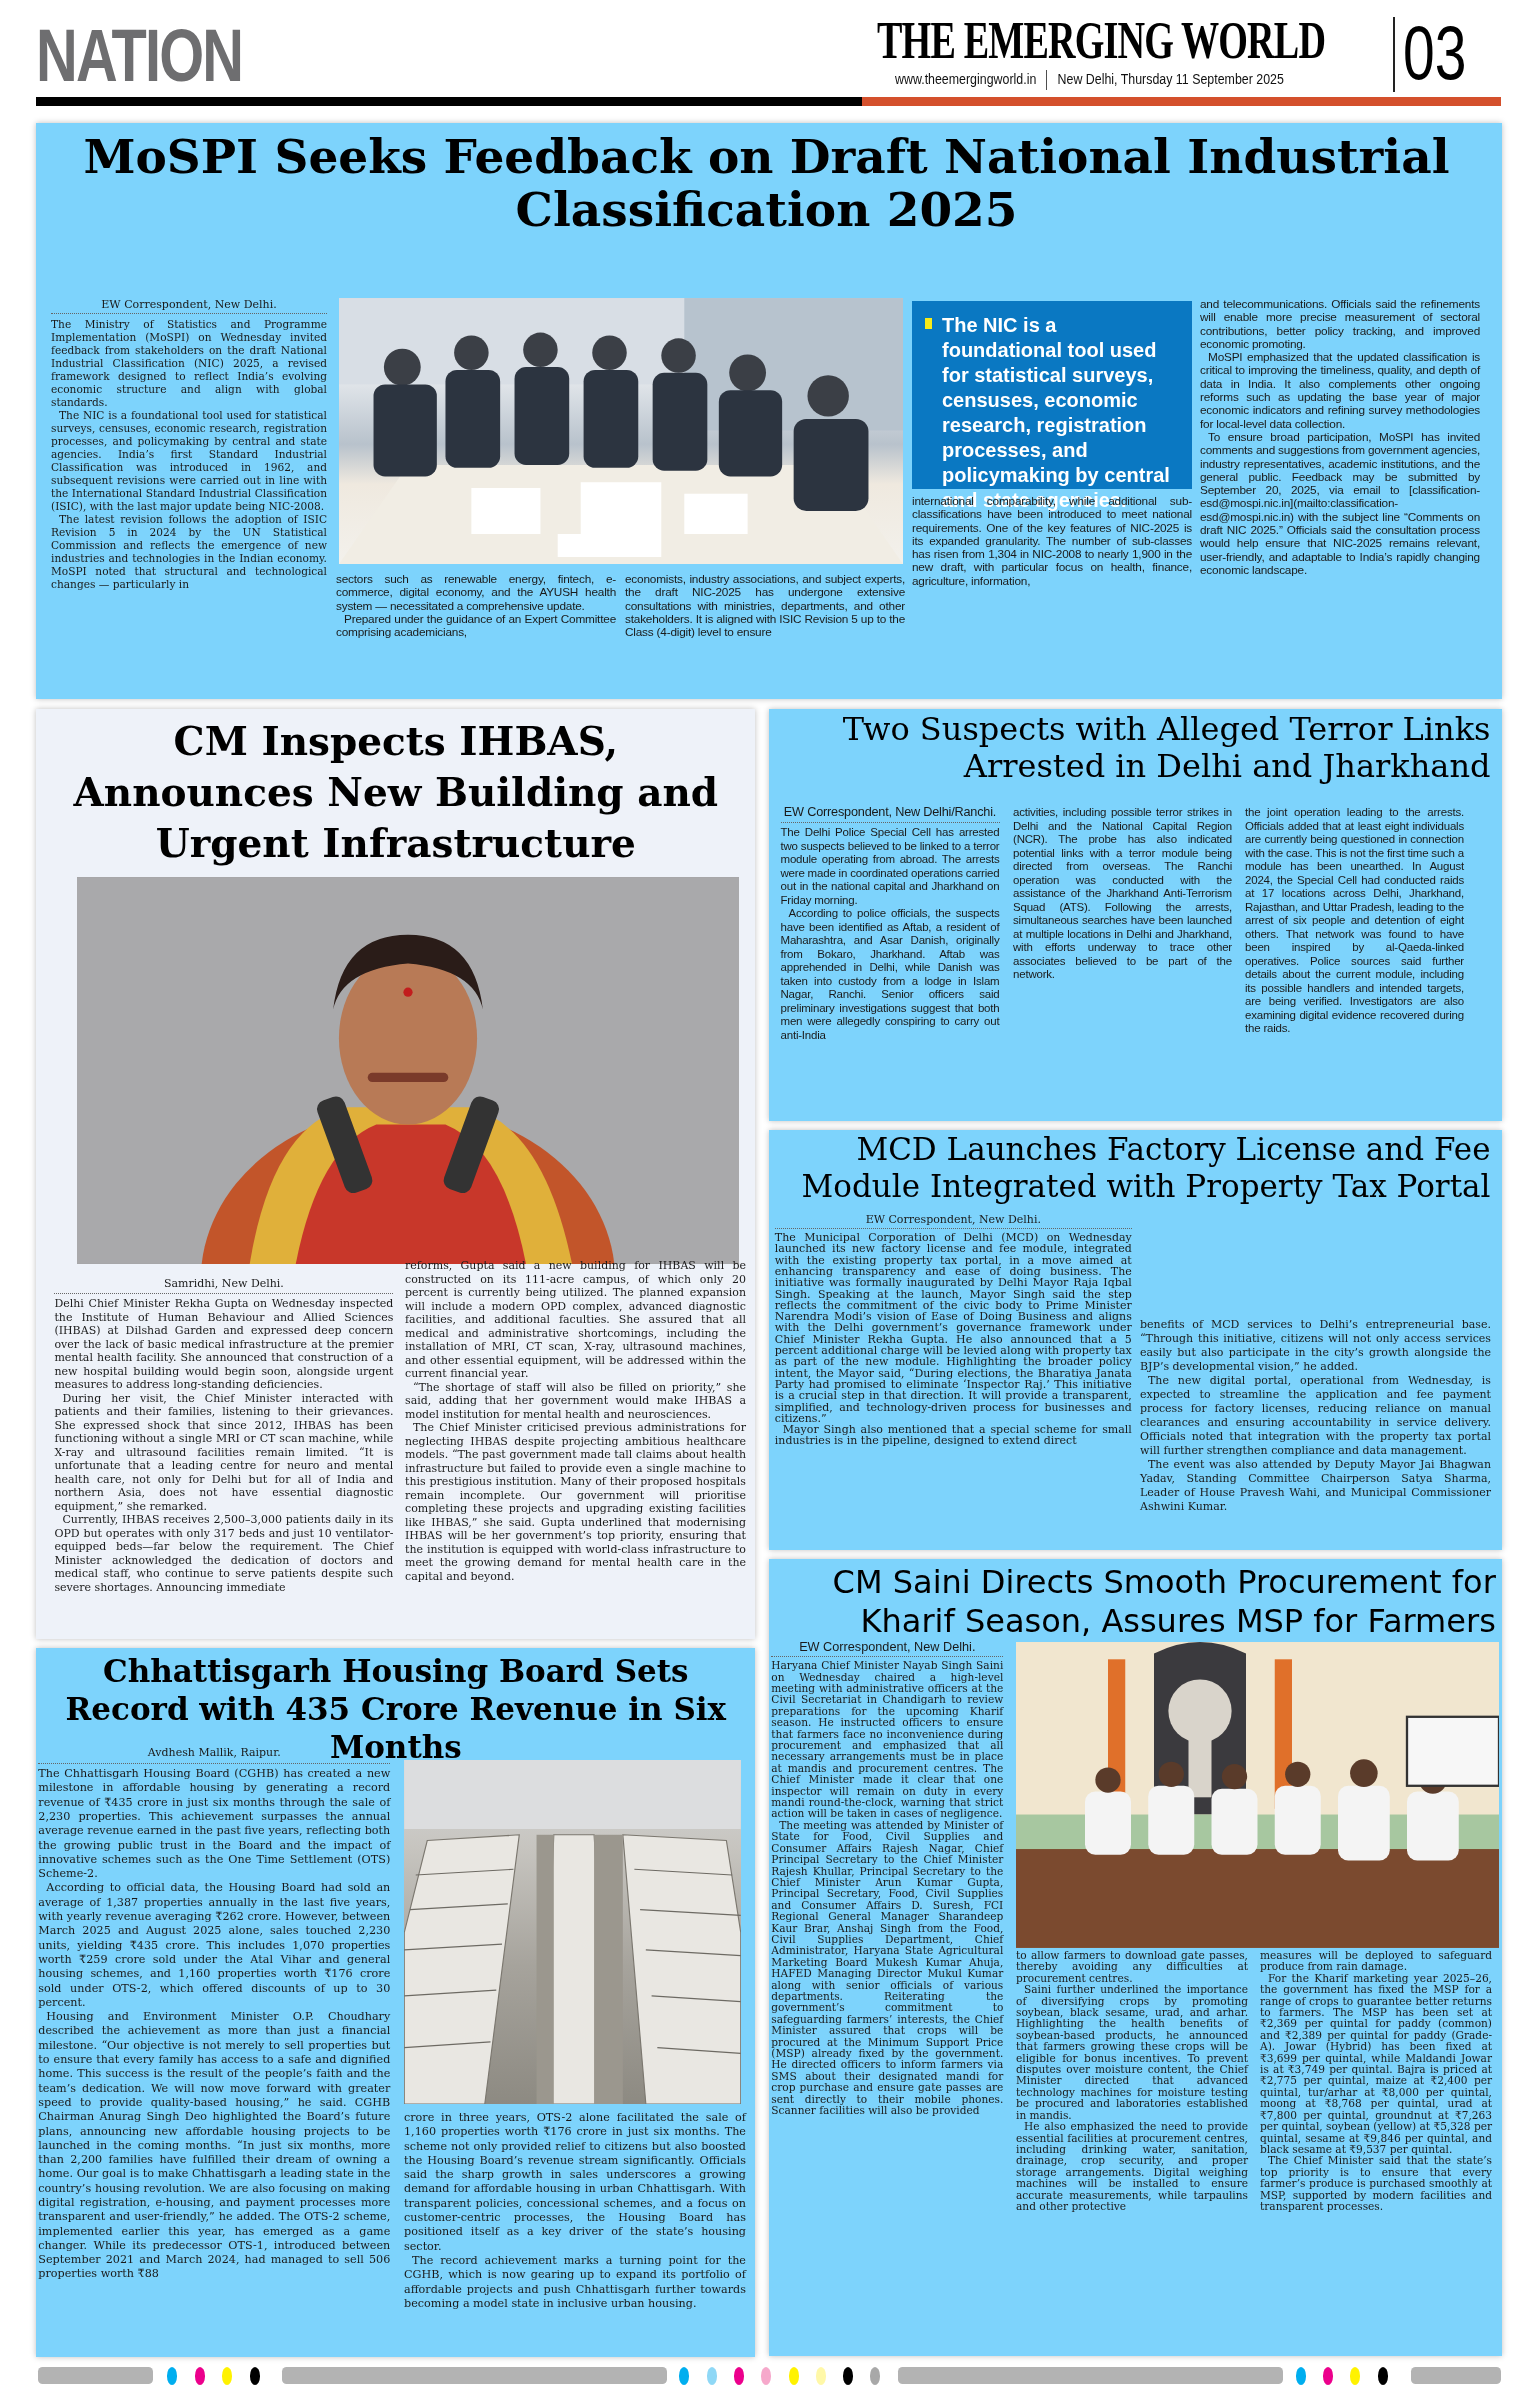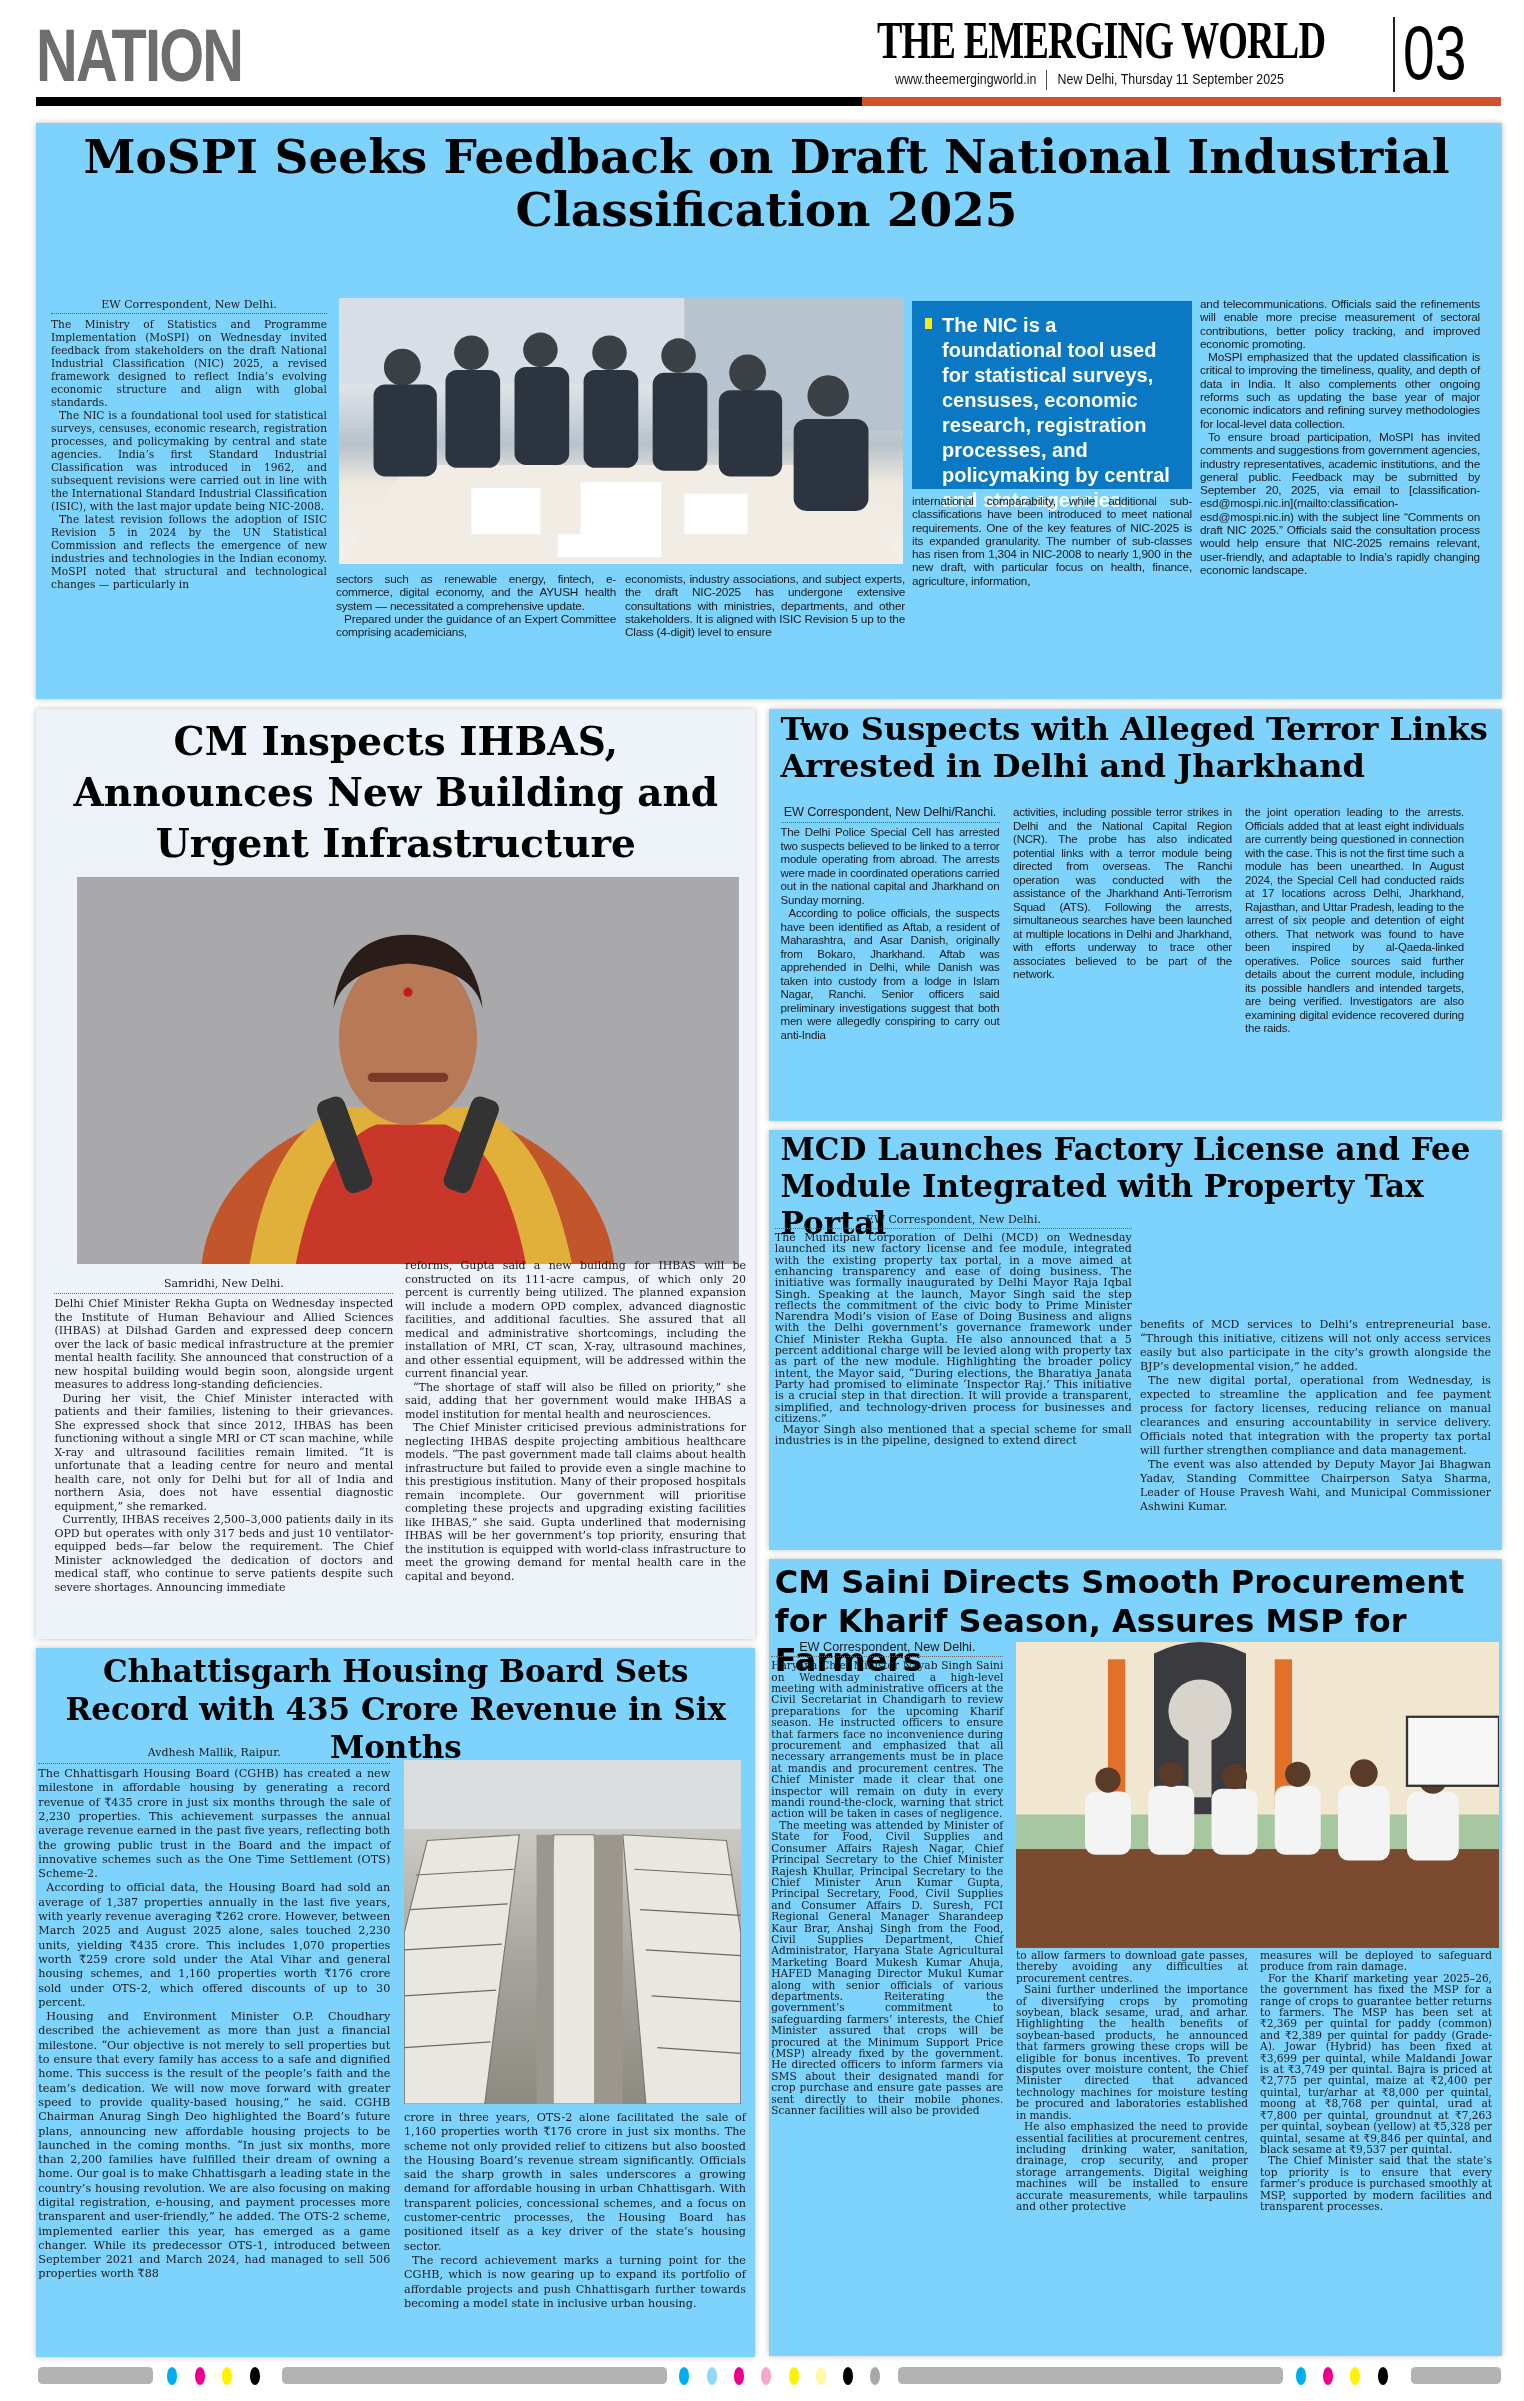--- a/index.html
+++ b/index.html
@@ -9,21 +9,21 @@
 .paper-name{left:877px;top:10.4px;font-family:"Liberation Serif",serif;font-weight:bold;font-size:53px;color:#000;letter-spacing:-1.2px;transform:scaleX(.72);transform-origin:left top;white-space:nowrap}
 .paper-meta{left:895px;top:70px;font-family:"Liberation Sans",sans-serif;font-size:15.5px;color:#111;transform:scaleX(.8);transform-origin:left top;white-space:nowrap}
 .paper-meta .sep{display:inline-block;width:1.2px;height:19.6px;background:#222;margin:0 12.7px;vertical-align:middle}
 .page-div{left:1393px;top:17.3px;width:1.7px;height:75px;background:#222}
 .page-no{left:1403px;top:9.2px;font-family:"Liberation Sans",sans-serif;font-size:76px;color:#000;transform:scaleX(.75);transform-origin:left top}
 .rule-black{left:36px;top:97px;width:827px;height:9.2px;background:#000}
 .rule-red{left:862px;top:97px;width:639px;height:9.2px;background:#d4502c}
 .card{background:#7dd3fc;box-shadow:0 0 5.8px rgba(0,0,0,.25)}
 .card-tint{background:#eef2f9;box-shadow:0 0 5.8px rgba(0,0,0,.25)}
 h1,h2{font-family:"DejaVu Serif",serif;font-weight:bold;text-align:center;color:#000;line-height:1.12}
-h3{font-family:"DejaVu Sans",sans-serif;font-weight:bold;text-align:left;color:#000;line-height:1.15}
+h3{font-family:"DejaVu Sans",sans-serif;font-weight:normal;text-align:right;color:#000;line-height:1.15}
 .byline{font-weight:normal;font-size:11px;text-align:center;padding-bottom:2.3px;border-bottom:1.2px dotted #666;margin-bottom:3.5px;font-family:"DejaVu Serif",serif}
 .byline.cond{font-family:"Liberation Sans",sans-serif;font-size:12.7px;transform:none}
 .col{position:absolute;font-size:10.6px;line-height:13px;text-align:justify;hyphens:auto}
 .col.cond{font-family:"Liberation Sans",sans-serif;font-size:11.8px;line-height:13.3px;letter-spacing:-0.2px}
 .col p{text-indent:0}
 .col p+p{text-indent:8px}
 .pull{position:absolute;background:#0a78c2;color:#fff;font-family:"Liberation Sans",sans-serif;font-weight:bold;padding:11.5px 10.4px 10.4px 30px}
 .pull .bullet{position:absolute;left:12.7px;top:17.3px;width:7px;height:10.4px;background:#f7ea1a}
 .photo{position:absolute;overflow:hidden}
 .reg-bar{position:absolute;top:2367px;height:17.3px;border-radius:4.6px;background:#b3b3b3}
@@ -136,21 +136,21 @@
     <p>reforms, Gupta said a new building for IHBAS will be constructed on its 111-acre campus, of which only 20 percent is currently being utilized. The planned expansion will include a modern OPD complex, advanced diagnostic facilities, and additional faculties. She assured that all medical and administrative shortcomings, including the installation of MRI, CT scan, X-ray, ultrasound machines, and other essential equipment, will be addressed within the current financial year.</p>
     <p>“The shortage of staff will also be filled on priority,” she said, adding that her government would make IHBAS a model institution for mental health and neurosciences.</p>
     <p>The Chief Minister criticised previous administrations for neglecting IHBAS despite projecting ambitious healthcare models. “The past government made tall claims about health infrastructure but failed to provide even a single machine to this prestigious institution. Many of their proposed hospitals remain incomplete. Our government will prioritise completing these projects and upgrading existing facilities like IHBAS,” she said. Gupta underlined that modernising IHBAS will be her government’s top priority, ensuring that the institution is equipped with world-class infrastructure to meet the growing demand for mental health care in the capital and beyond.</p>
   </div>
 </div>
 
 <div class="abs card" style="left:769px;top:709px;width:733px;height:412px;">
   <h3 style="position:absolute;left:11.5px;top:2.3px;width:710px;font-family:'DejaVu Serif',serif;font-size:32px;line-height:37px;">Two Suspects with Alleged Terror Links Arrested in Delhi and Jharkhand</h3>
   <div class="col cond" style="left:11.5px;top:97px;width:219px;font-size:11.5px;line-height:13.5px;">
     <div class="byline cond">EW Correspondent, New Delhi/Ranchi.</div>
-    <p>The Delhi Police Special Cell has arrested two suspects believed to be linked to a terror module operating from abroad. The arrests were made in coordinated operations carried out in the national capital and Jharkhand on Sunday morning.</p>
+    <p>The Delhi Police Special Cell has arrested two suspects believed to be linked to a terror module operating from abroad. The arrests were made in coordinated operations carried out in the national capital and Jharkhand on Friday morning.</p>
     <p>According to police officials, the suspects have been identified as Aftab, a resident of Maharashtra, and Asar Danish, originally from Bokaro, Jharkhand. Aftab was apprehended in Delhi, while Danish was taken into custody from a lodge in Islam Nagar, Ranchi. Senior officers said preliminary investigations suggest that both men were allegedly conspiring to carry out anti-India</p>
   </div>
   <div class="col cond" style="left:244px;top:97px;width:219px;font-size:11.5px;line-height:13.5px;">
     <p>activities, including possible terror strikes in Delhi and the National Capital Region (NCR). The probe has also indicated potential links with a terror module being directed from overseas. The Ranchi operation was conducted with the assistance of the Jharkhand Anti-Terrorism Squad (ATS). Following the arrests, simultaneous searches have been launched at multiple locations in Delhi and Jharkhand, with efforts underway to trace other associates believed to be part of the network.</p>
   </div>
   <div class="col cond" style="left:476px;top:97px;width:219px;font-size:11.5px;line-height:13.5px;">
     <p>the joint operation leading to the arrests. Officials added that at least eight individuals are currently being questioned in connection with the case. This is not the first time such a module has been unearthed. In August 2024, the Special Cell had conducted raids at 17 locations across Delhi, Jharkhand, Rajasthan, and Uttar Pradesh, leading to the arrest of six people and detention of eight others. That network was found to have been inspired by al-Qaeda-linked operatives. Police sources said further details about the current module, including its possible handlers and intended targets, are being verified. Investigators are also examining digital evidence recovered during the raids.</p>
   </div>
 </div>
 

